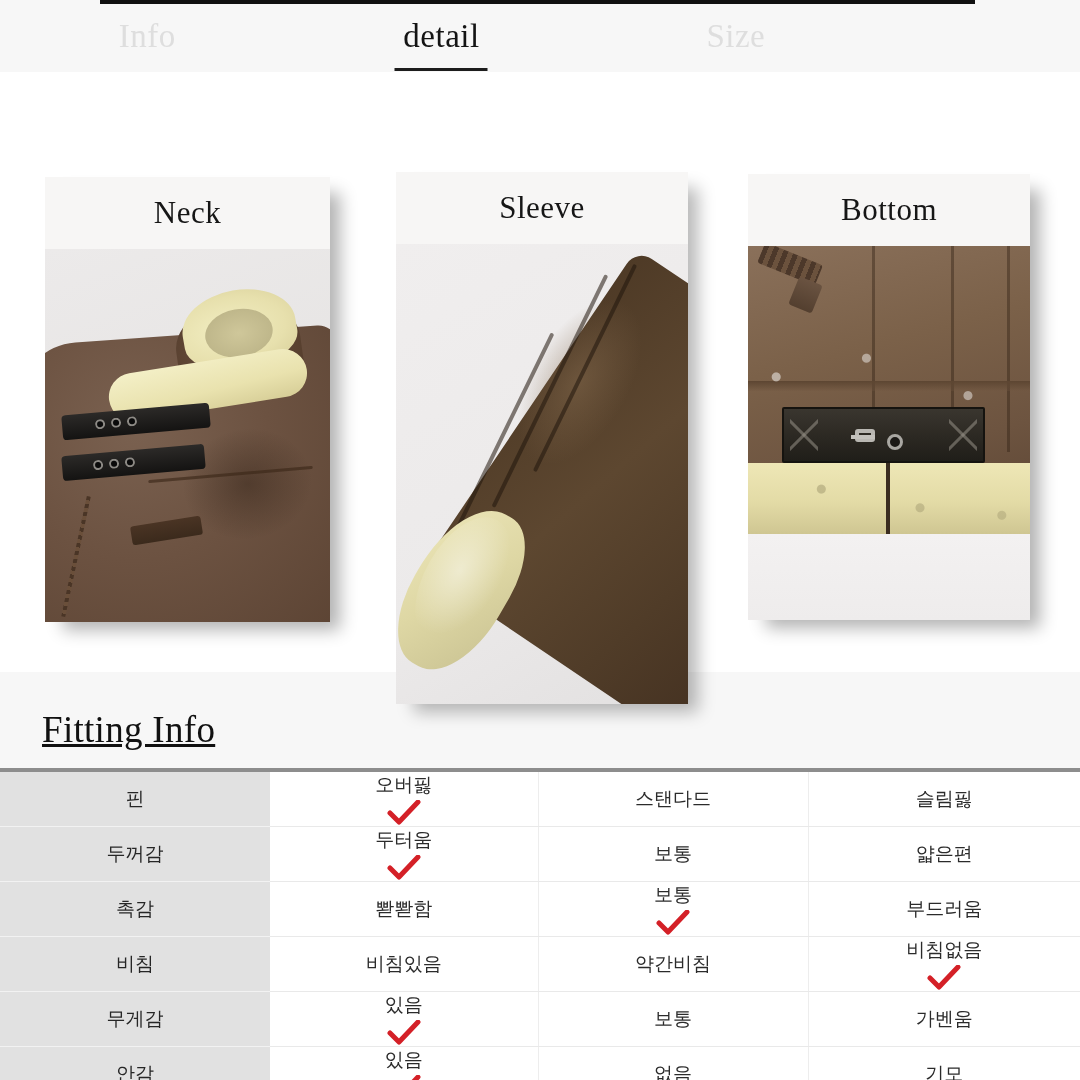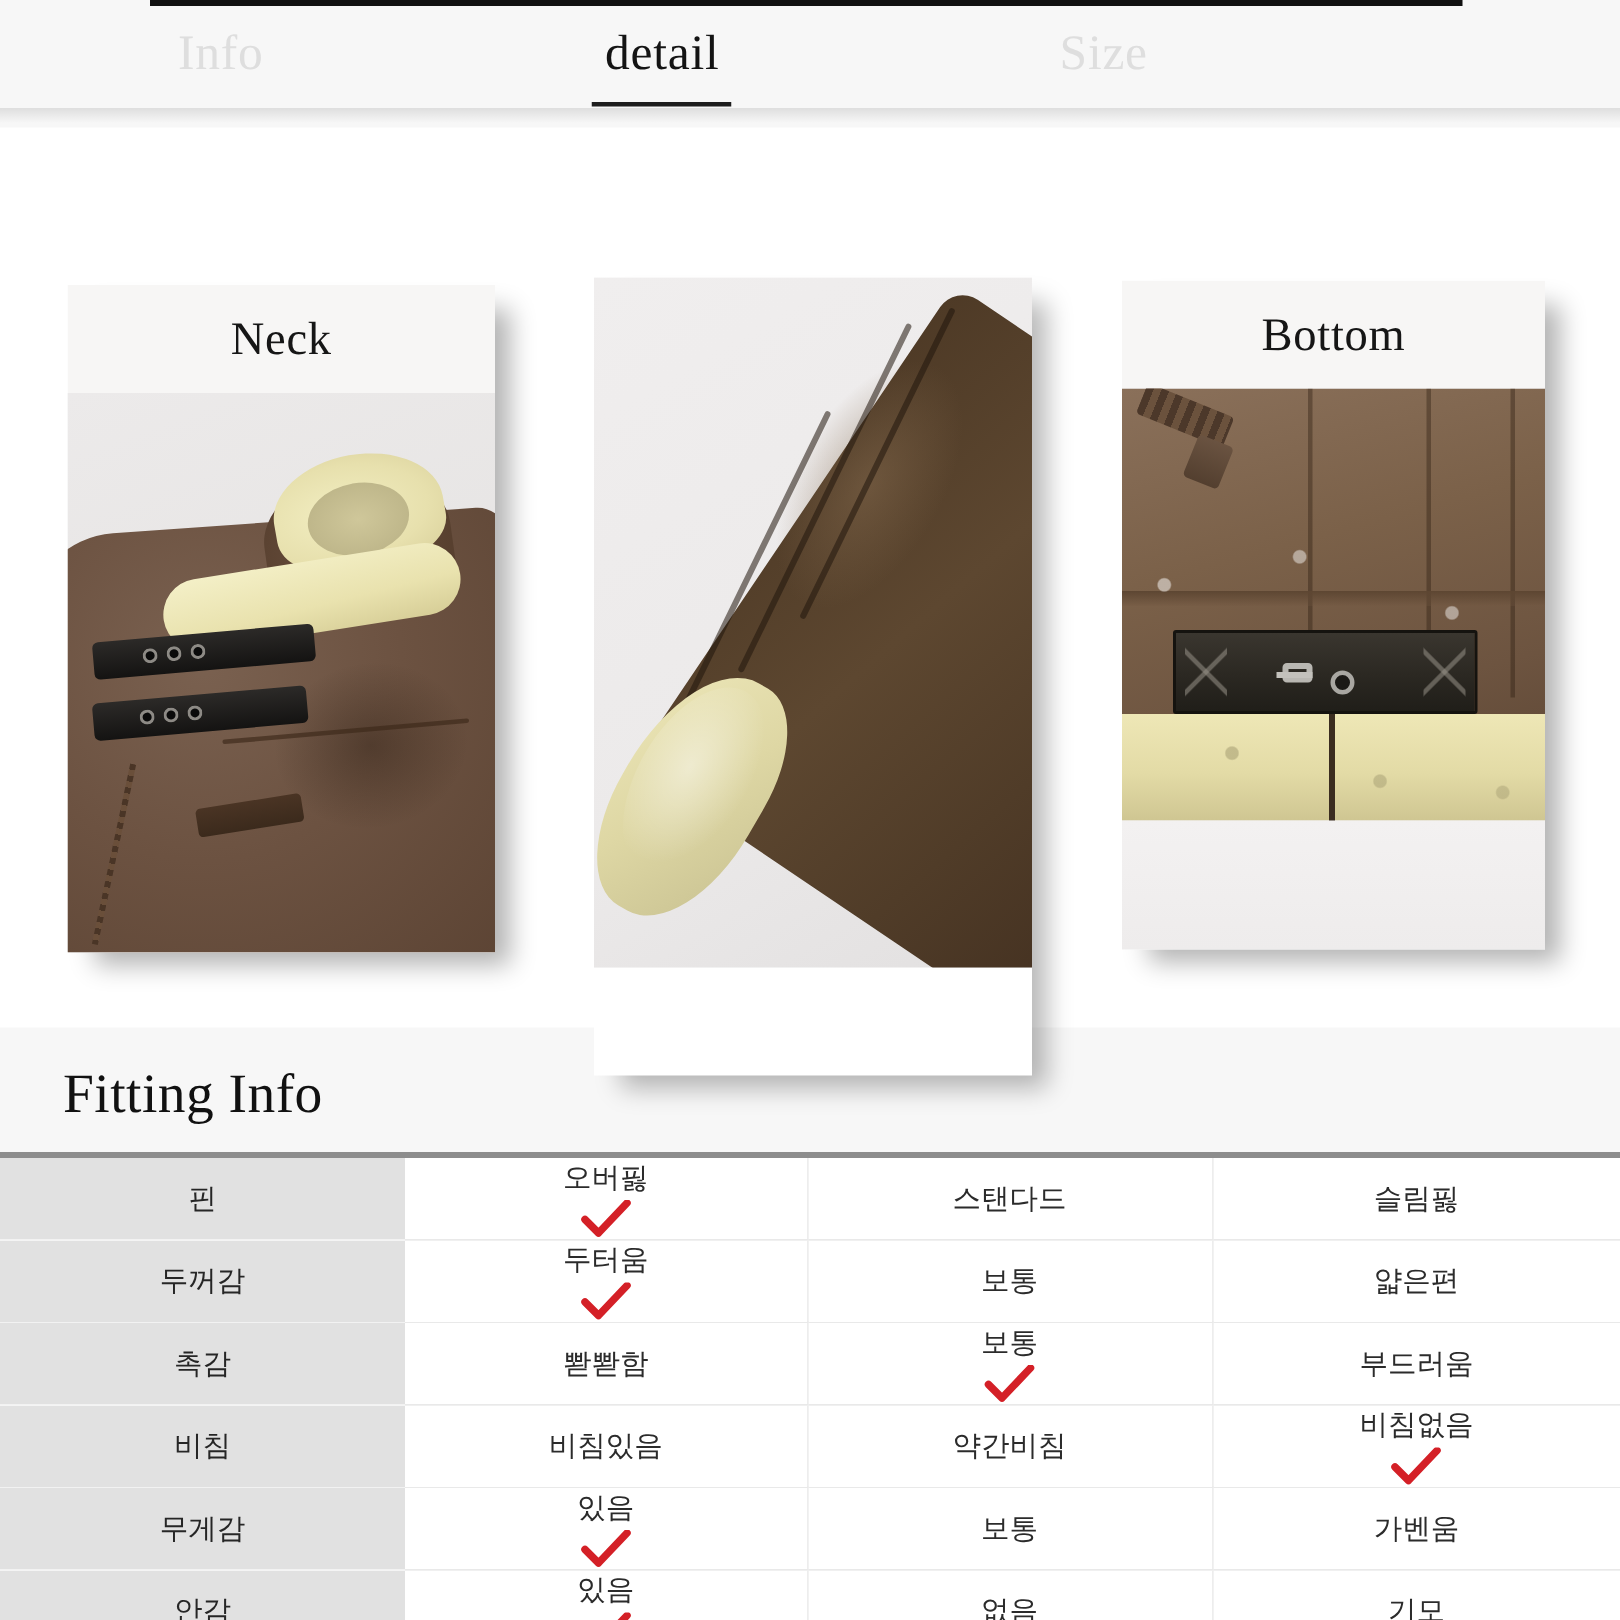--- a/index.html
+++ b/index.html
@@ -33,21 +33,21 @@
   .tab.active .tab-underline {
     position: absolute; left: 50%; transform: translateX(-50%);
     bottom: -14px; width: 93px; height: 3px; background: #1d1d1d;
   }
   .tabbar-shadow {
     position: absolute; left: 0; top: 72px; width: 1080px; height: 10px;
     background: linear-gradient(to bottom, rgba(0,0,0,.10), rgba(0,0,0,0));
   }
 
   
-  .cards { position: absolute; left: 0; top: 85px; width: 1080px; height: 600px; background:#fff; }
+  .cards { position: absolute; left: 0; top: 72px; width: 1080px; height: 600px; background:#fff; }
 
   .card { position: absolute; background: #fff; overflow: hidden; }
   .card .cap {
     height: 72px; background: #f7f6f5;
     display: flex; align-items: center; justify-content: center;
     font-size: 31px; color: #161616; letter-spacing: .5px;
   }
   .card .photo { position: relative; width: 100%; overflow: hidden; background: #ececec; }
 
   .card-neck   { left: 45px;  top: 105px; width: 285px; height: 445px;
@@ -226,21 +226,21 @@
     background: #3b2d20;
   }
   .bt-floor {
     position:absolute; left:0; top:77%; width:100%; height:23%;
     background: linear-gradient(180deg,#f3f1f1,#eeecec);
   }
 
   
   .fitting-title {
     position: absolute; left: 42px; top: 708px;
-    font-size: 37px; color: #111; letter-spacing: .3px;
+    font-size: 37px; color: #111; letter-spacing: .3px; text-decoration: underline;
   }
 
   
   .fit-table {
     position: absolute; left: 0; top: 768px; width: 1080px;
     border-collapse: collapse; table-layout: fixed;
     border-top: 4px solid #8d8d8d;
   }
   .fit-table col.c-label { width: 270px; }
   .fit-table col.c-v1 { width: 268px; }
@@ -305,20 +305,21 @@
           <span class="hole h1"></span>
             <span class="hole h2"></span>
             <span class="hole h3"></span>
         </div>
         <div class="neck-pocket"></div>
         <div class="neck-zip"></div>
       </div>
     </div>
 
     <div class="card card-sleeve">
+      <div class="cap">Sleeve</div>
       <div class="photo">
         <div class="ph-bg sl-bg"></div>
         <div class="sl-arm"></div>
         <div class="sl-hl"></div>
         <div class="sl-seam a"></div>
         <div class="sl-seam b"></div>
         <div class="sl-seam c"></div>
         <div class="sl-cuff"></div>
         <div class="sl-cuff-edge"></div>
       </div>

